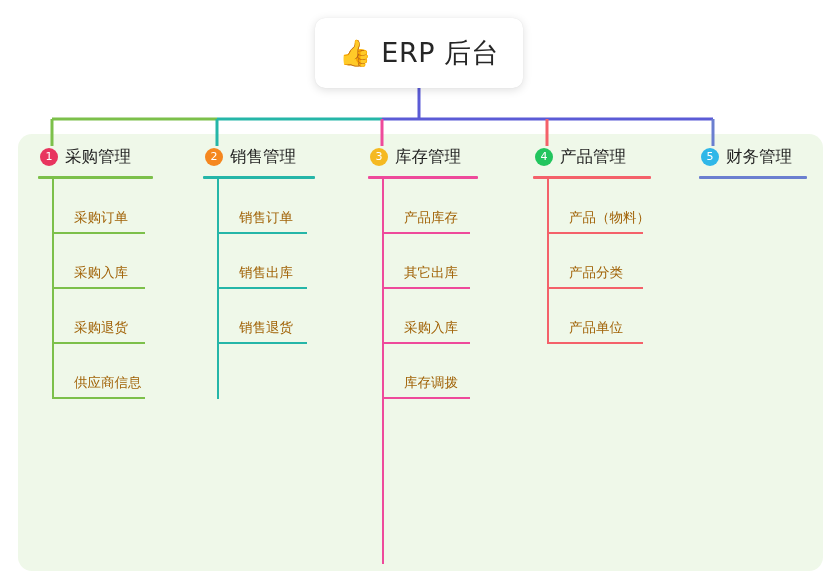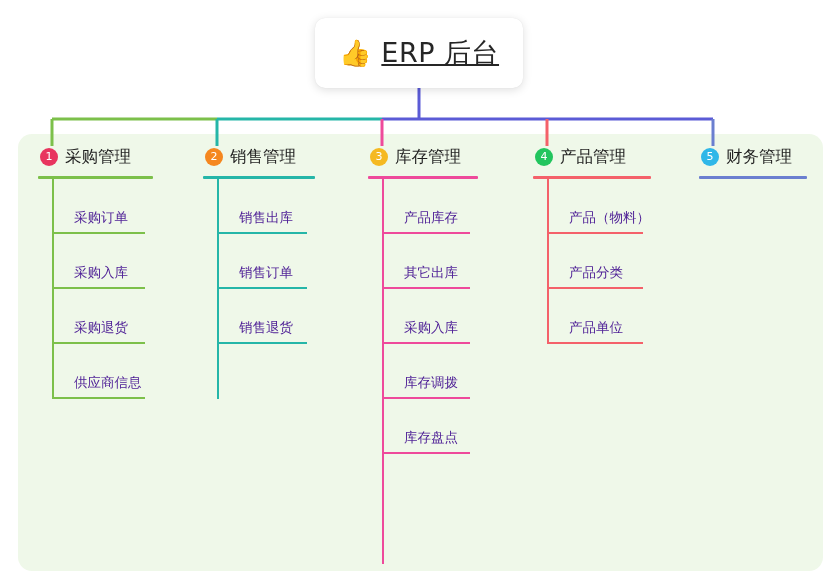--- a/index.html
+++ b/index.html
@@ -37,21 +37,20 @@
   .root-emoji {
     font-size: 26px;
     line-height: 1;
     display: inline-block;
   }
   .root-title {
     font-size: 27px;
     color: #262626;
     letter-spacing: 0.5px;
     white-space: nowrap;
-    text-decoration: underline;
   }
 
   
   .panel {
     position: absolute;
     left: 18px;
     top: 134px;
     width: 805px;
     height: 437px;
     background: #eff8e9;
@@ -117,21 +116,21 @@
   .leaf {
     position: relative;
     height: 55px;
     padding-left: 14px;
   }
   .leaf-text {
     position: absolute;
     left: 22px;
     bottom: 7px;
     font-size: 13.5px;
-    color: #4c1d95;
+    color: #a16207;
     white-space: nowrap;
     margin-top: 44px;
   }
   .leaf-rule {
     position: absolute;
     left: 0;
     bottom: 0;
     height: 2px;
   }
 </style>
@@ -188,28 +187,28 @@
       </div>
       <div class="column" style="left: 203px; width: 112px;">
         <div class="col-head">
           <span class="badge" style="background: rgb(245, 135, 31);">2</span>
           <span class="head-label">销售管理</span>
         </div>
         <div class="head-rule" style="background: rgb(37, 182, 168); width: 112px;"></div>
         <div class="leaves">
           <div class="spine" style="background: rgb(37, 182, 168); height: 220px;"></div>
           <div class="leaf">
+            <span class="leaf-text">销售订单</span>
+            <div class="leaf-rule" style="background: rgb(37, 182, 168); width: 90px;"></div>
+          </div>
+          <div class="leaf">
             <span class="leaf-text">销售出库</span>
             <div class="leaf-rule" style="background: rgb(37, 182, 168); width: 90px;"></div>
           </div>
           <div class="leaf">
-            <span class="leaf-text">销售订单</span>
-            <div class="leaf-rule" style="background: rgb(37, 182, 168); width: 90px;"></div>
-          </div>
-          <div class="leaf">
             <span class="leaf-text">销售退货</span>
             <div class="leaf-rule" style="background: rgb(37, 182, 168); width: 90px;"></div>
           </div>
         </div>
       </div>
       <div class="column" style="left: 368px; width: 110px;">
         <div class="col-head">
           <span class="badge" style="background: rgb(245, 185, 33);">3</span>
           <span class="head-label">库存管理</span>
         </div>
@@ -225,24 +224,20 @@
             <div class="leaf-rule" style="background: rgb(238, 74, 155); width: 88px;"></div>
           </div>
           <div class="leaf">
             <span class="leaf-text">采购入库</span>
             <div class="leaf-rule" style="background: rgb(238, 74, 155); width: 88px;"></div>
           </div>
           <div class="leaf">
             <span class="leaf-text">库存调拨</span>
             <div class="leaf-rule" style="background: rgb(238, 74, 155); width: 88px;"></div>
           </div>
-          <div class="leaf">
-            <span class="leaf-text">库存盘点</span>
-            <div class="leaf-rule" style="background: rgb(238, 74, 155); width: 88px;"></div>
-          </div>
         </div>
       </div>
       <div class="column" style="left: 533px; width: 118px;">
         <div class="col-head">
           <span class="badge" style="background: rgb(34, 197, 94);">4</span>
           <span class="head-label">产品管理</span>
         </div>
         <div class="head-rule" style="background: rgb(244, 97, 106); width: 118px;"></div>
         <div class="leaves">
           <div class="spine" style="background: rgb(244, 97, 106); height: 165px;"></div>

